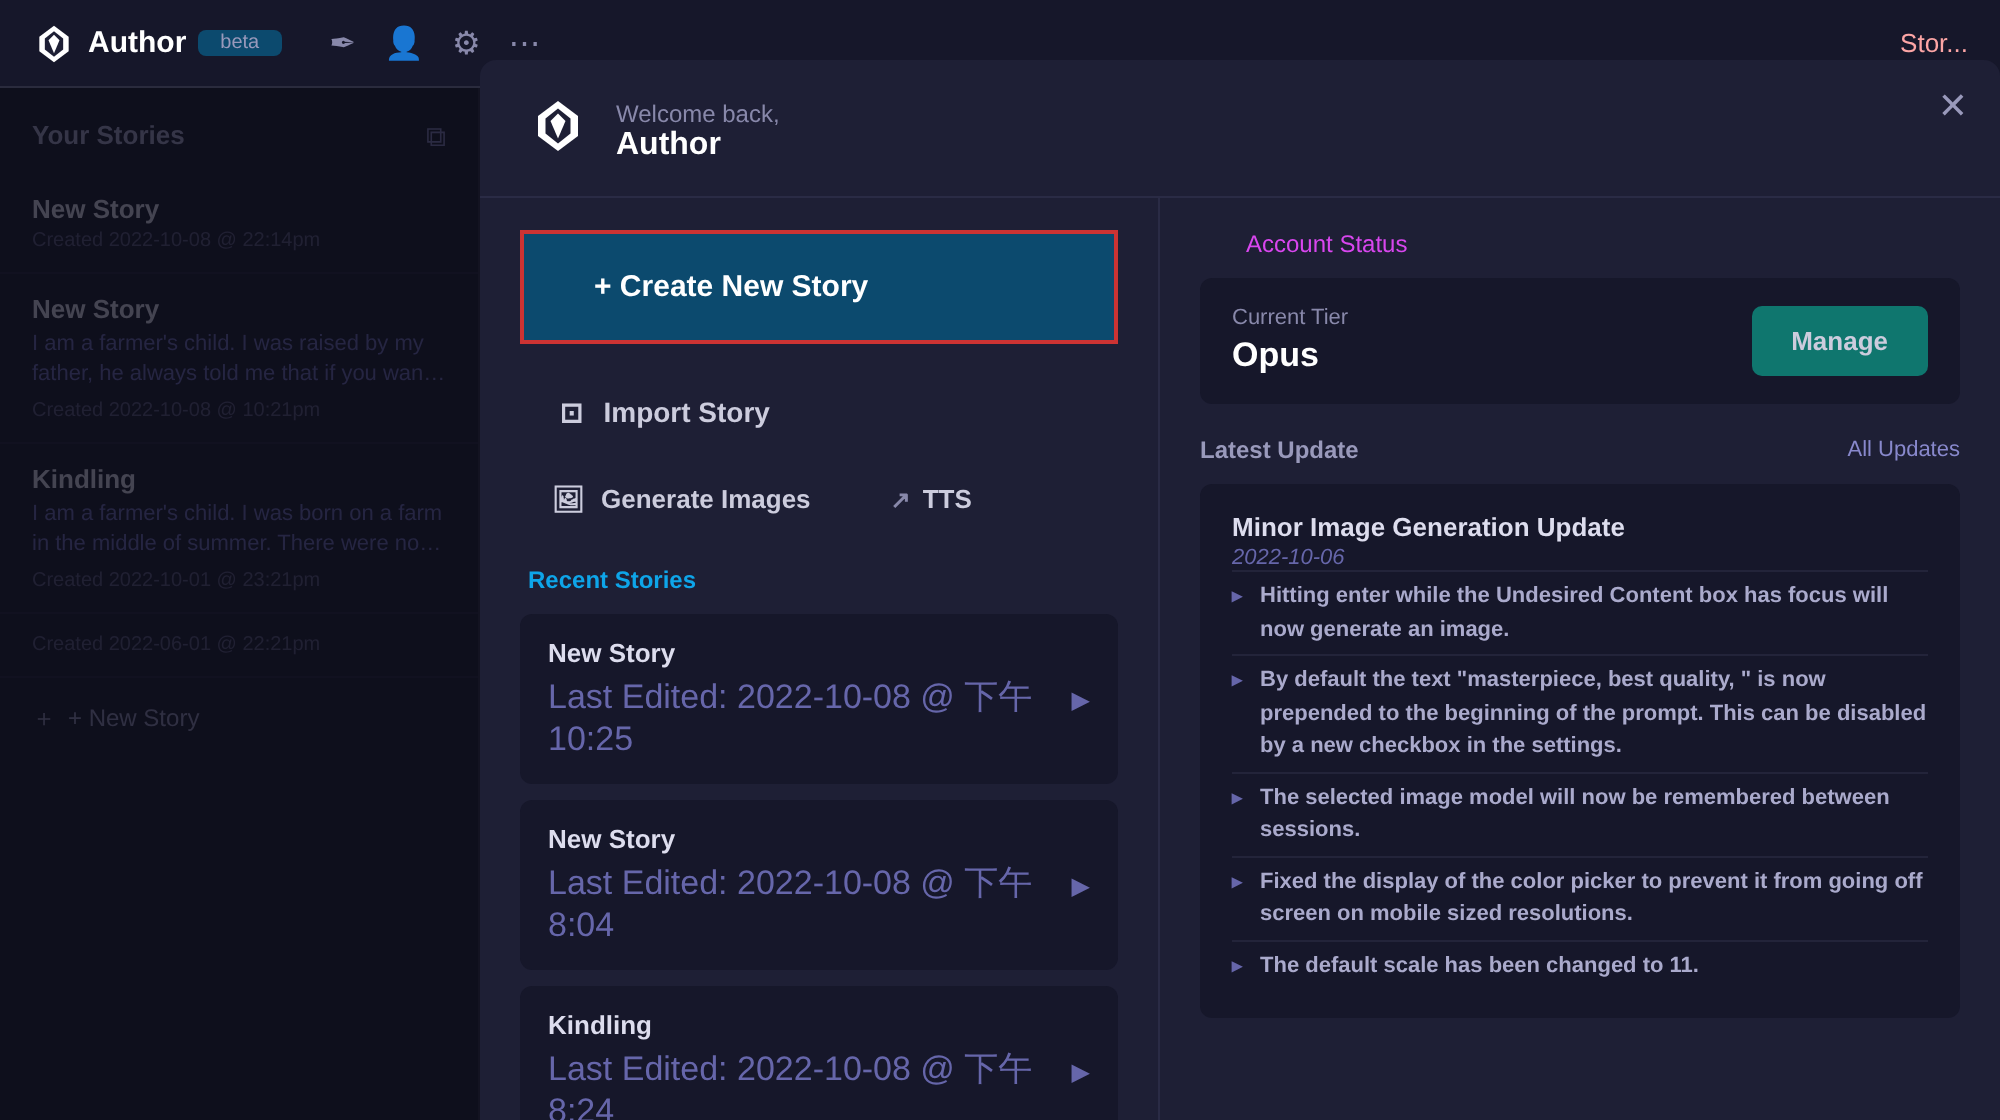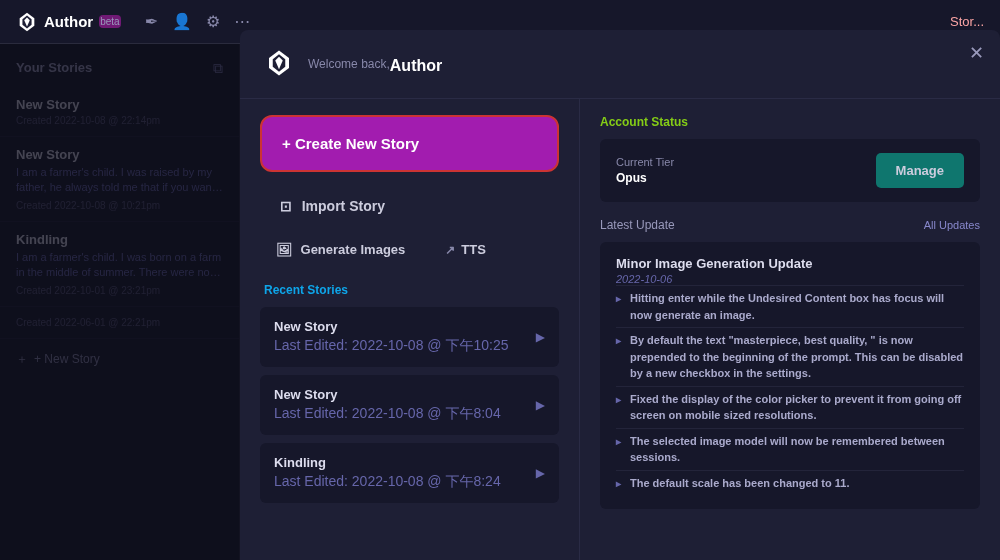--- a/index.html
+++ b/index.html
@@ -28,23 +28,23 @@
     .topnav-logo {
       display: flex;
       align-items: center;
       gap: 6px;
       color: #fff;
       font-size: 15px;
       font-weight: 600;
     }
     .topnav-logo .beta-badge {
       font-size: 10px;
-      background: #701a75;
+      background: #0c4a6e;
       color: #9999bb;
-      padding: 1px 1px;
+      padding: 1px 11px;
       border-radius: 4px;
       font-weight: 400;
     }
     .topnav-icons {
       display: flex;
       align-items: center;
       gap: 14px;
       margin-left: 24px;
     }
     .topnav-icons span {
@@ -163,21 +163,21 @@
       align-items: center;
       gap: 14px;
       border-bottom: 1px solid #2a2b45;
     }
     .modal-logo-icon {
       color: #fff;
       font-size: 22px;
     }
     .modal-welcome {
       display: flex;
-      flex-direction: row;
+      flex-direction: column;
     }
     .modal-welcome-sub {
       font-size: 12px;
       color: #8888aa;
     }
     .modal-welcome-name {
       font-size: 16px;
       font-weight: 700;
       color: #ffffff;
     }
@@ -195,24 +195,24 @@
       padding: 16px 20px;
       border-right: 1px solid #2a2b45;
       overflow-y: auto;
     }
 
     .btn-create-story {
       display: flex;
       align-items: center;
       gap: 10px;
       width: 100%;
-      padding: 18px 20px;
-      background: #a21caf;
+      padding: 18px 35px;
+      background: #0c4a6e;
       border: 2px solid #cc3333;
-      border-radius: 12px;
+      border-radius: 0;
       color: #ffffff;
       font-size: 15px;
       font-weight: 700;
       cursor: pointer;
       margin-bottom: 12px;
     }
 
     .btn-import-story {
       display: flex;
       align-items: center;
@@ -282,60 +282,60 @@
       cursor: pointer;
     }
     .recent-story-info {}
     .recent-story-title {
       font-size: 13px;
       font-weight: 700;
       color: #ddddee;
       margin-bottom: 3px;
     }
     .recent-story-date {
-      font-size: 14px;
+      font-size: 17px;
       color: #6666aa;
-      text-align: right;
     }
     .recent-story-arrow {
       color: #6666aa;
       font-size: 12px;
     }
 
     
     .modal-right {
       flex: 1;
       padding: 16px 20px;
       overflow-y: auto;
     }
 
     .account-status-label {
       font-size: 12px;
-      font-weight: 700;
-      color: #84cc16;
+      font-weight: 400;
+      color: #d946ef;
       margin-bottom: 10px;
+      margin-left: 23px;
     }
 
     .tier-box {
       background: #16172a;
       border-radius: 6px;
       padding: 14px 16px;
       display: flex;
       align-items: center;
       justify-content: space-between;
       margin-bottom: 16px;
     }
     .tier-info {}
     .tier-label {
       font-size: 11px;
       color: #8888aa;
       margin-bottom: 3px;
     }
     .tier-name {
-      font-size: 12px;
+      font-size: 17px;
       font-weight: 700;
       color: #ffffff;
     }
     .btn-manage {
       padding: 10px 20px;
       background: #0f766e;
       border: none;
       border-radius: 5px;
       color: #ccccdd;
       font-size: 13px;
@@ -344,21 +344,21 @@
     }
 
     .latest-update-header {
       display: flex;
       align-items: center;
       justify-content: space-between;
       margin-bottom: 10px;
     }
     .latest-update-label {
       font-size: 12px;
-      font-weight: 400;
+      font-weight: 700;
       color: #9999bb;
     }
     .all-updates-link {
       font-size: 11px;
       color: #8888cc;
       cursor: pointer;
     }
 
     .update-box {
       background: #16172a;
@@ -542,20 +542,20 @@
         <div class="latest-update-label">Latest Update</div>
         <span class="all-updates-link">All Updates</span>
       </div>
 
       <div class="update-box">
         <div class="update-title">Minor Image Generation Update</div>
         <div class="update-date">2022-10-06</div>
         <ul class="update-list">
           <li>Hitting enter while the Undesired Content box has focus will now generate an image.</li>
           <li>By default the text "masterpiece, best quality, " is now prepended to the beginning of the prompt. This can be disabled by a new checkbox in the settings.</li>
+          <li>The selected image model will now be remembered between sessions.</li>
           <li>Fixed the display of the color picker to prevent it from going off screen on mobile sized resolutions.</li>
-          <li>The selected image model will now be remembered between sessions.</li>
           <li>The default scale has been changed to 11.</li>
         </ul>
       </div>
     </div>
   </div>
 </div>
 
 </body></html>

